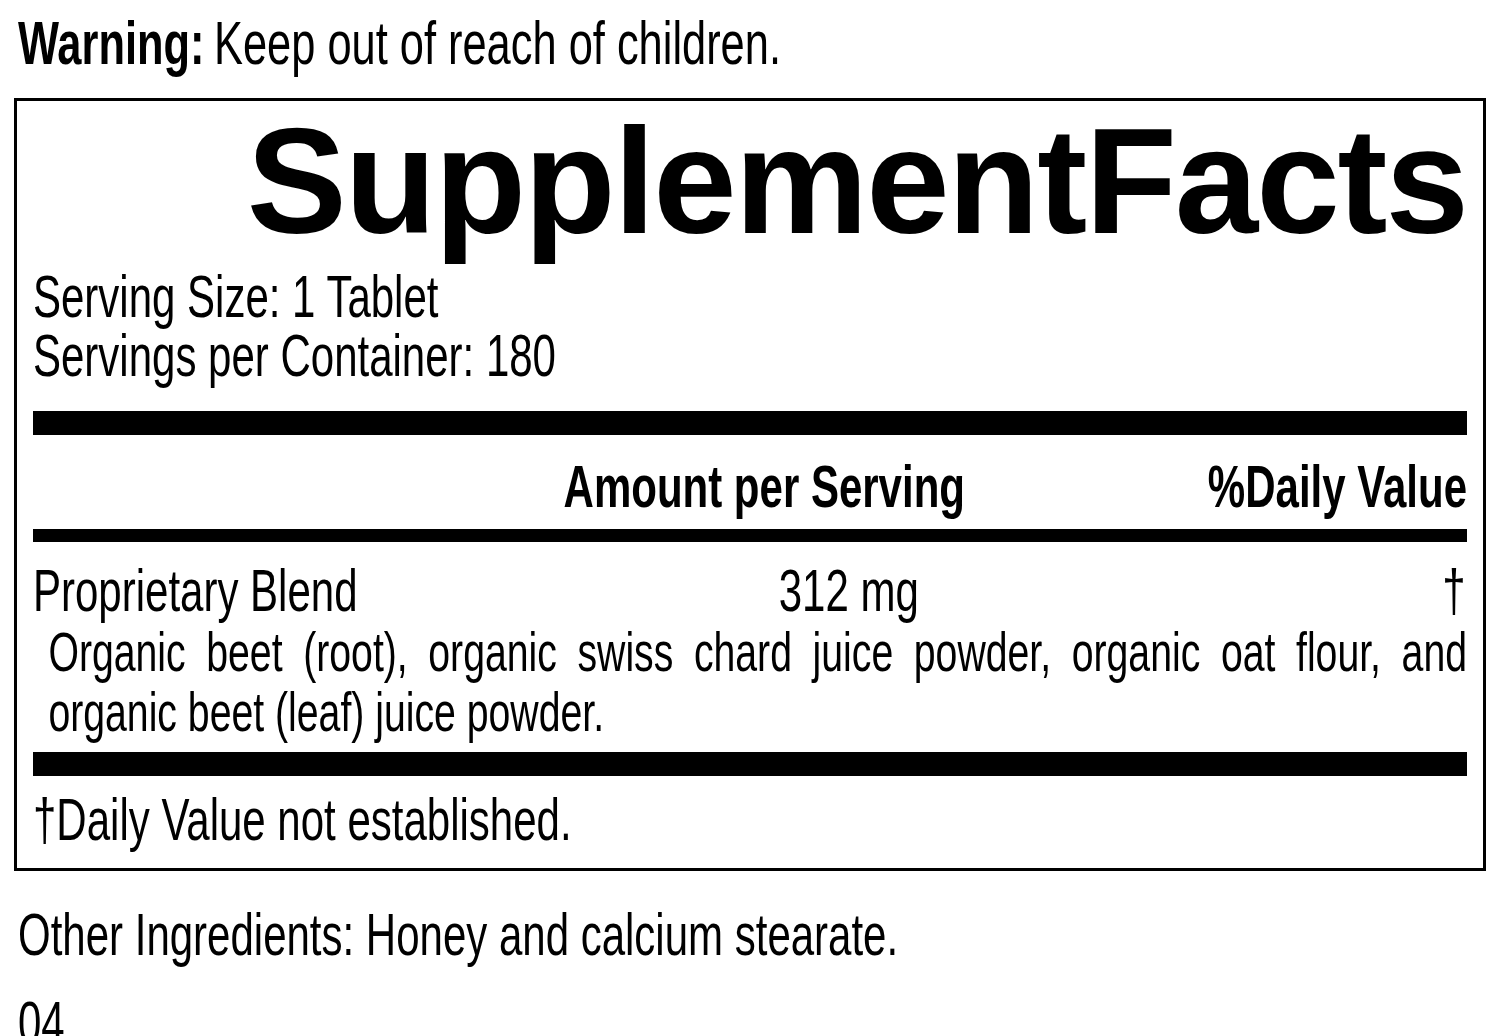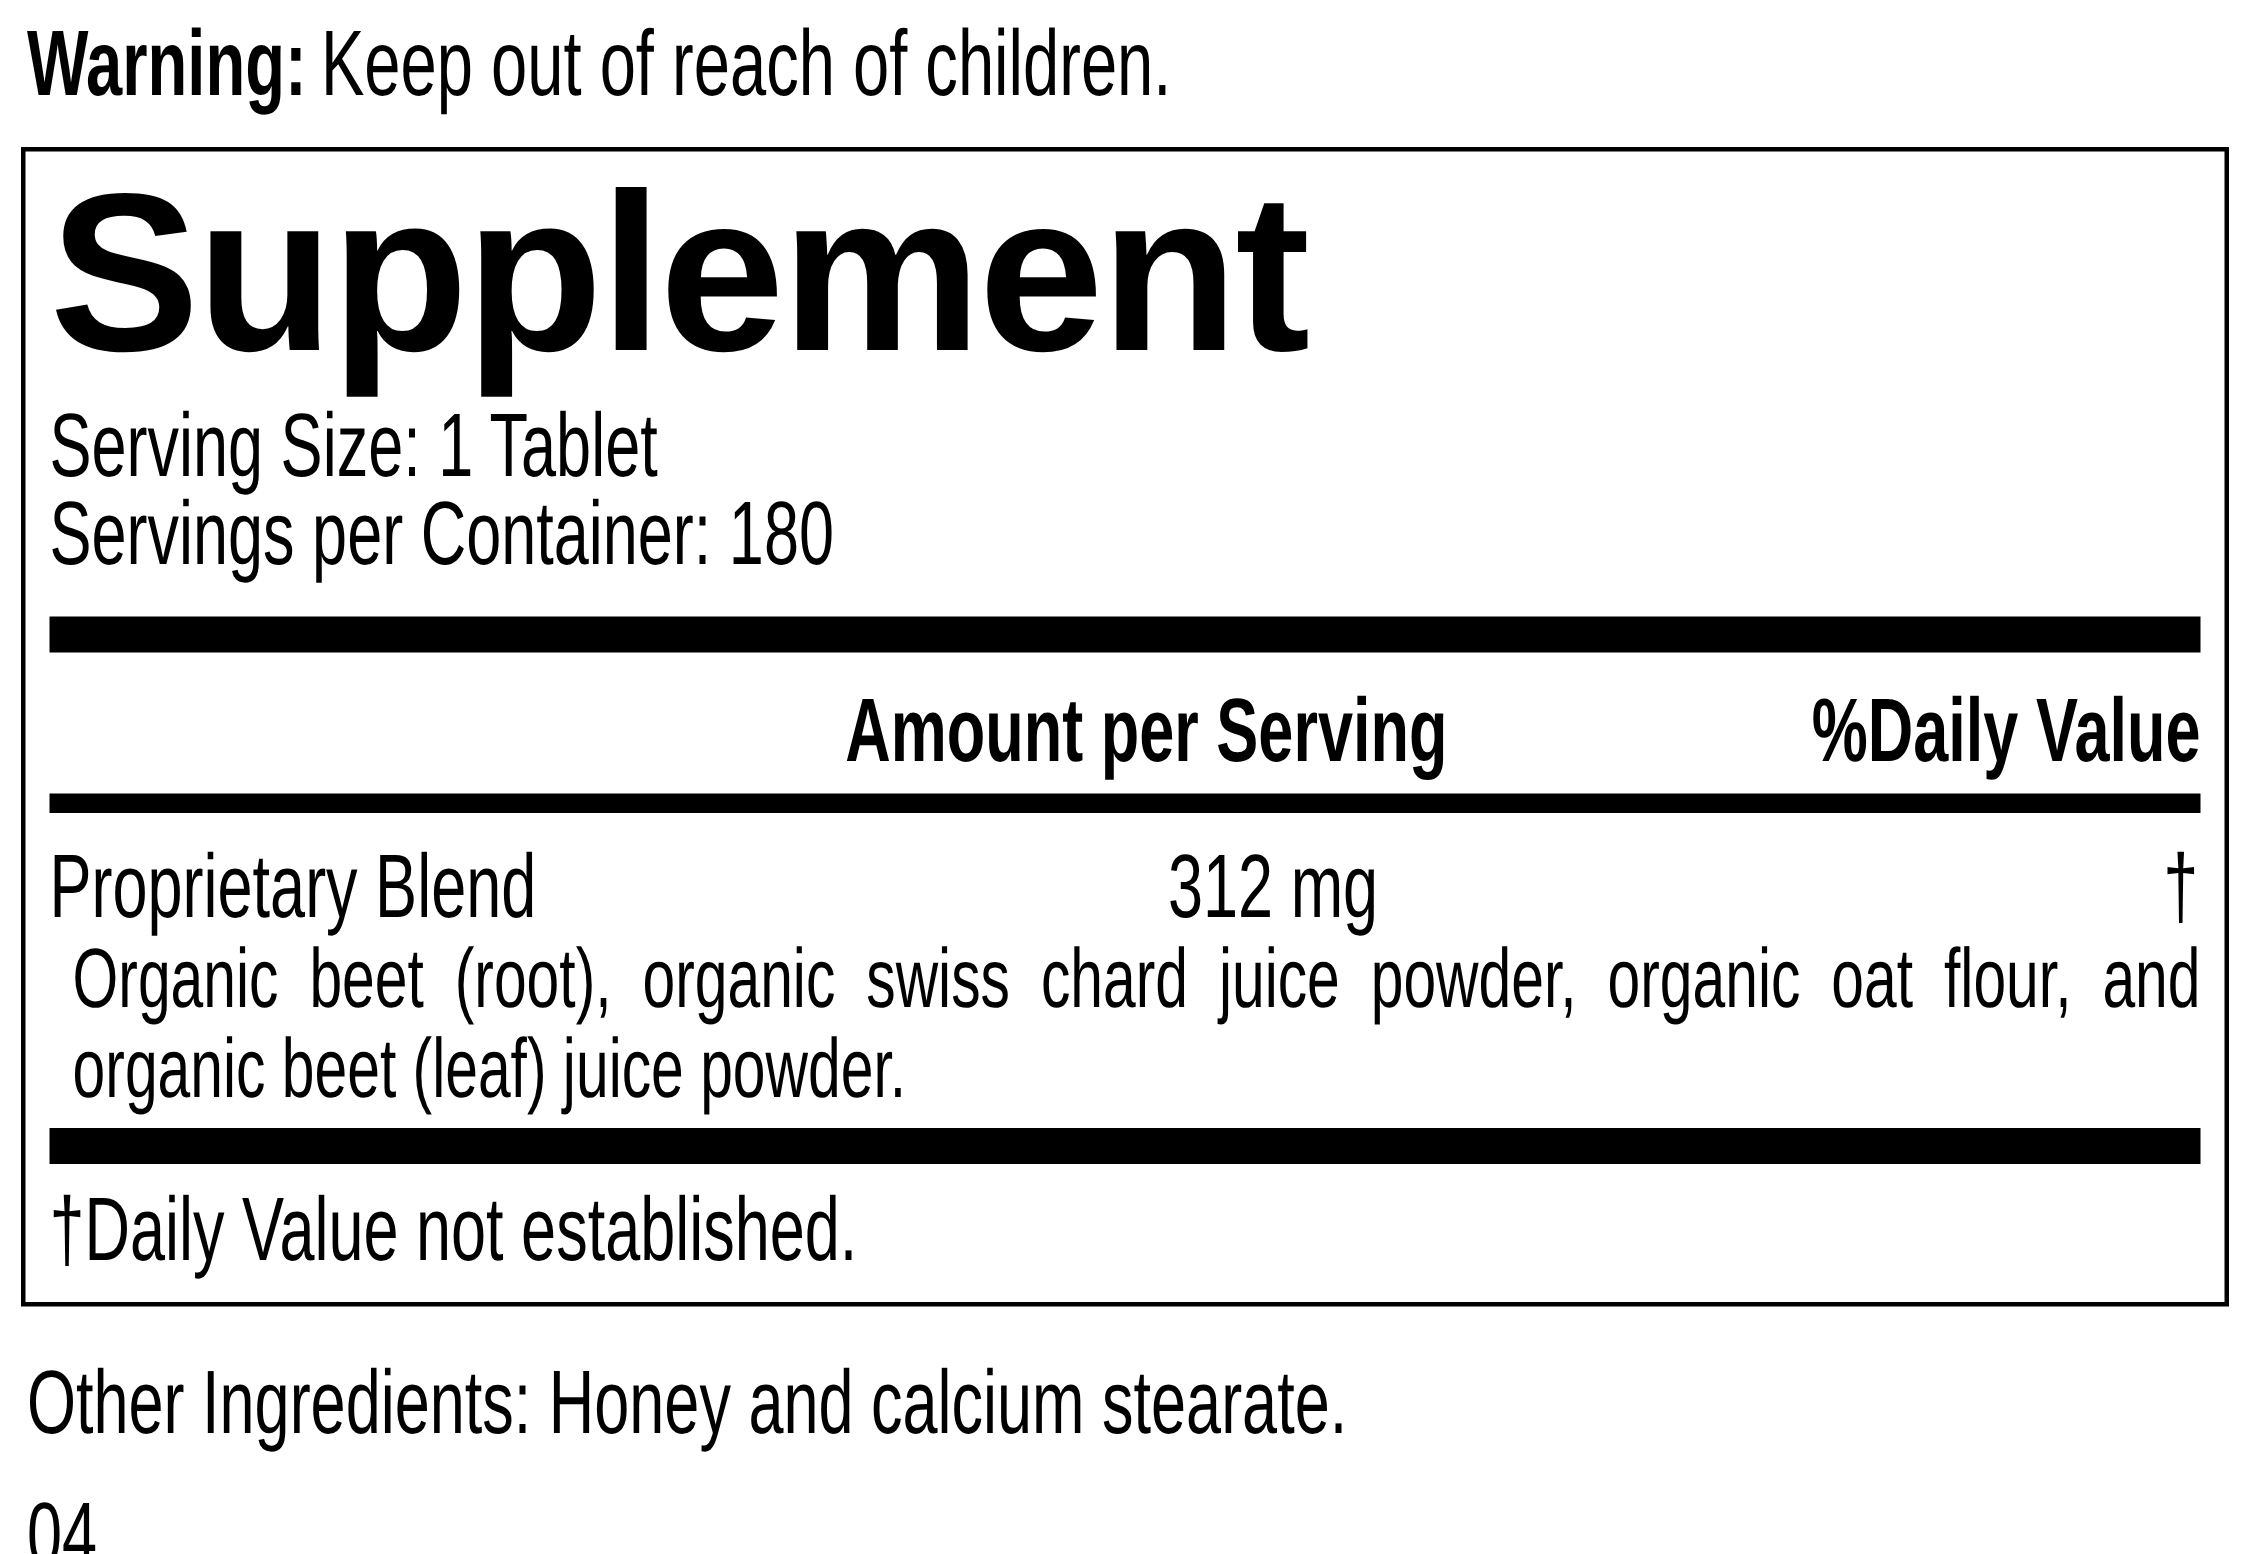--- a/index.html
+++ b/index.html
@@ -30,21 +30,21 @@
 
   .facts-box {
     margin: 24px 14px 0 14px;
     border: 3px solid #000000;
     padding: 0 16px 8px 16px;
     background: #ffffff;
   }
 
   .facts-title {
     display: flex;
-    justify-content: flex-start;
+    justify-content: flex-end;
     align-items: baseline;
     font-weight: bold;
     font-size: 150px;
     line-height: 148px;
     margin-top: 6px;
     letter-spacing: -2px;
   }
 
   .serving-block {
     margin-top: 12px;
@@ -114,20 +114,21 @@
 <body>
 
 <div class="warning-line sq">
   <span class="warning-label">Warning:</span><span class="warning-text">Keep out of reach of children.</span>
 </div>
 
 <div class="facts-box">
 
   <div class="facts-title">
     <span>Supplement</span>
+    <span>Facts</span>
   </div>
 
   <div class="serving-block sq">
     <div>Serving Size: 1 Tablet</div>
     <div>Servings per Container: 180</div>
   </div>
 
   <div class="bar bar-thick bar-1"></div>
 
   <div class="header-row sq">

